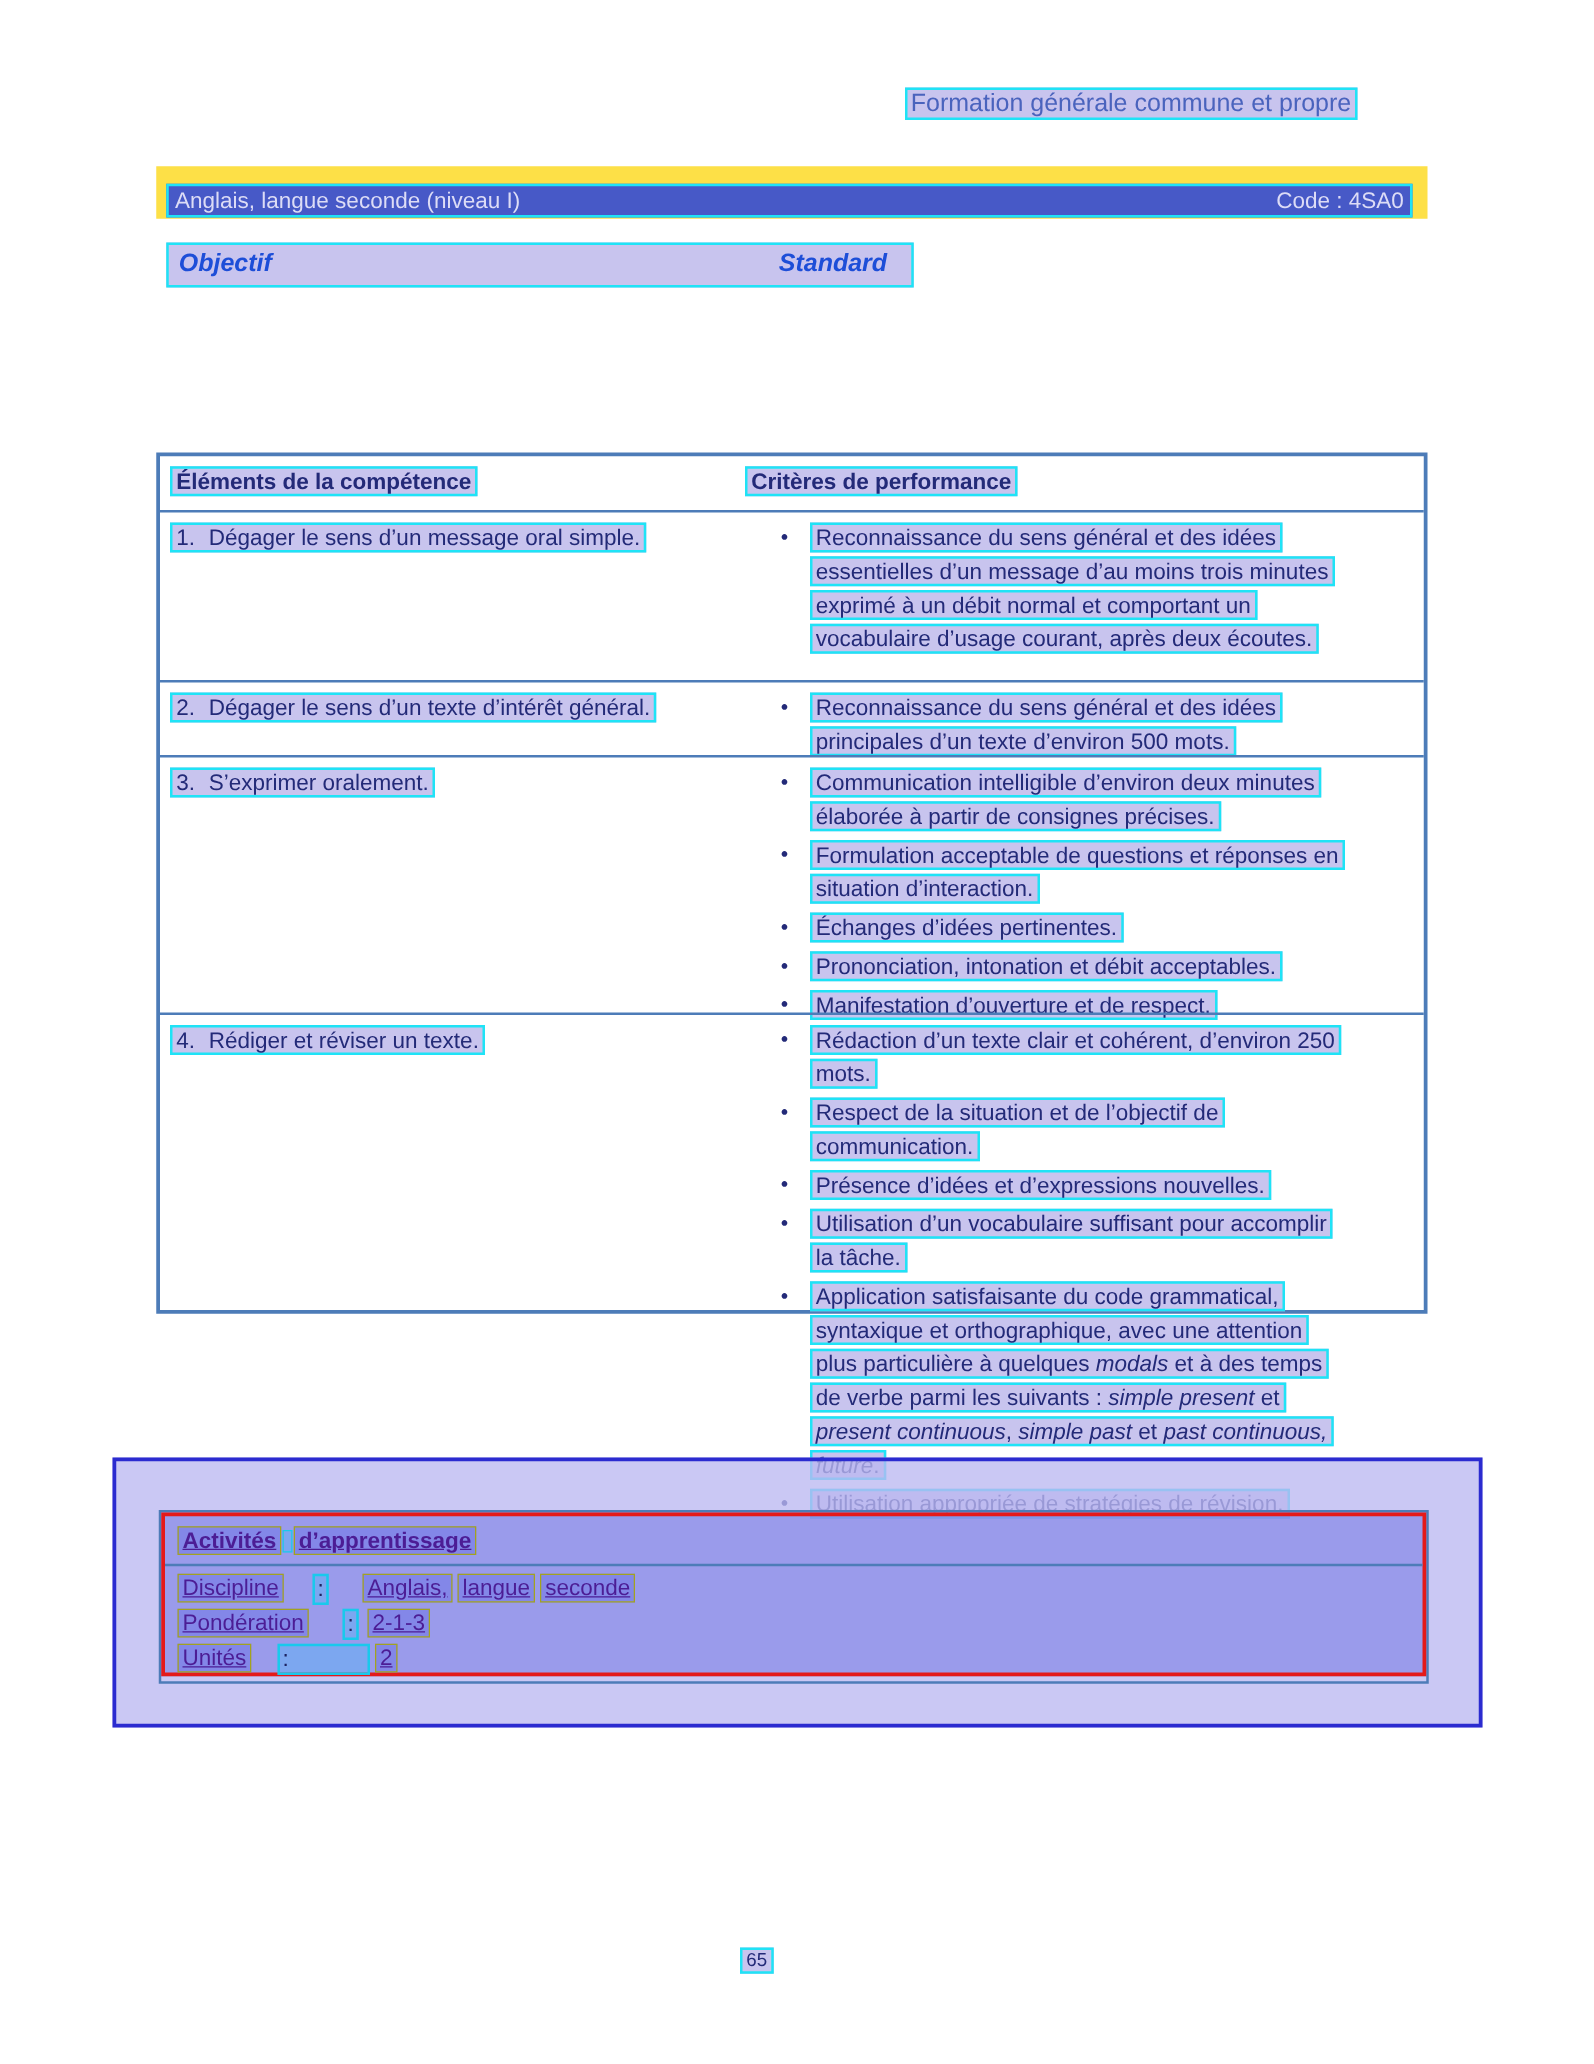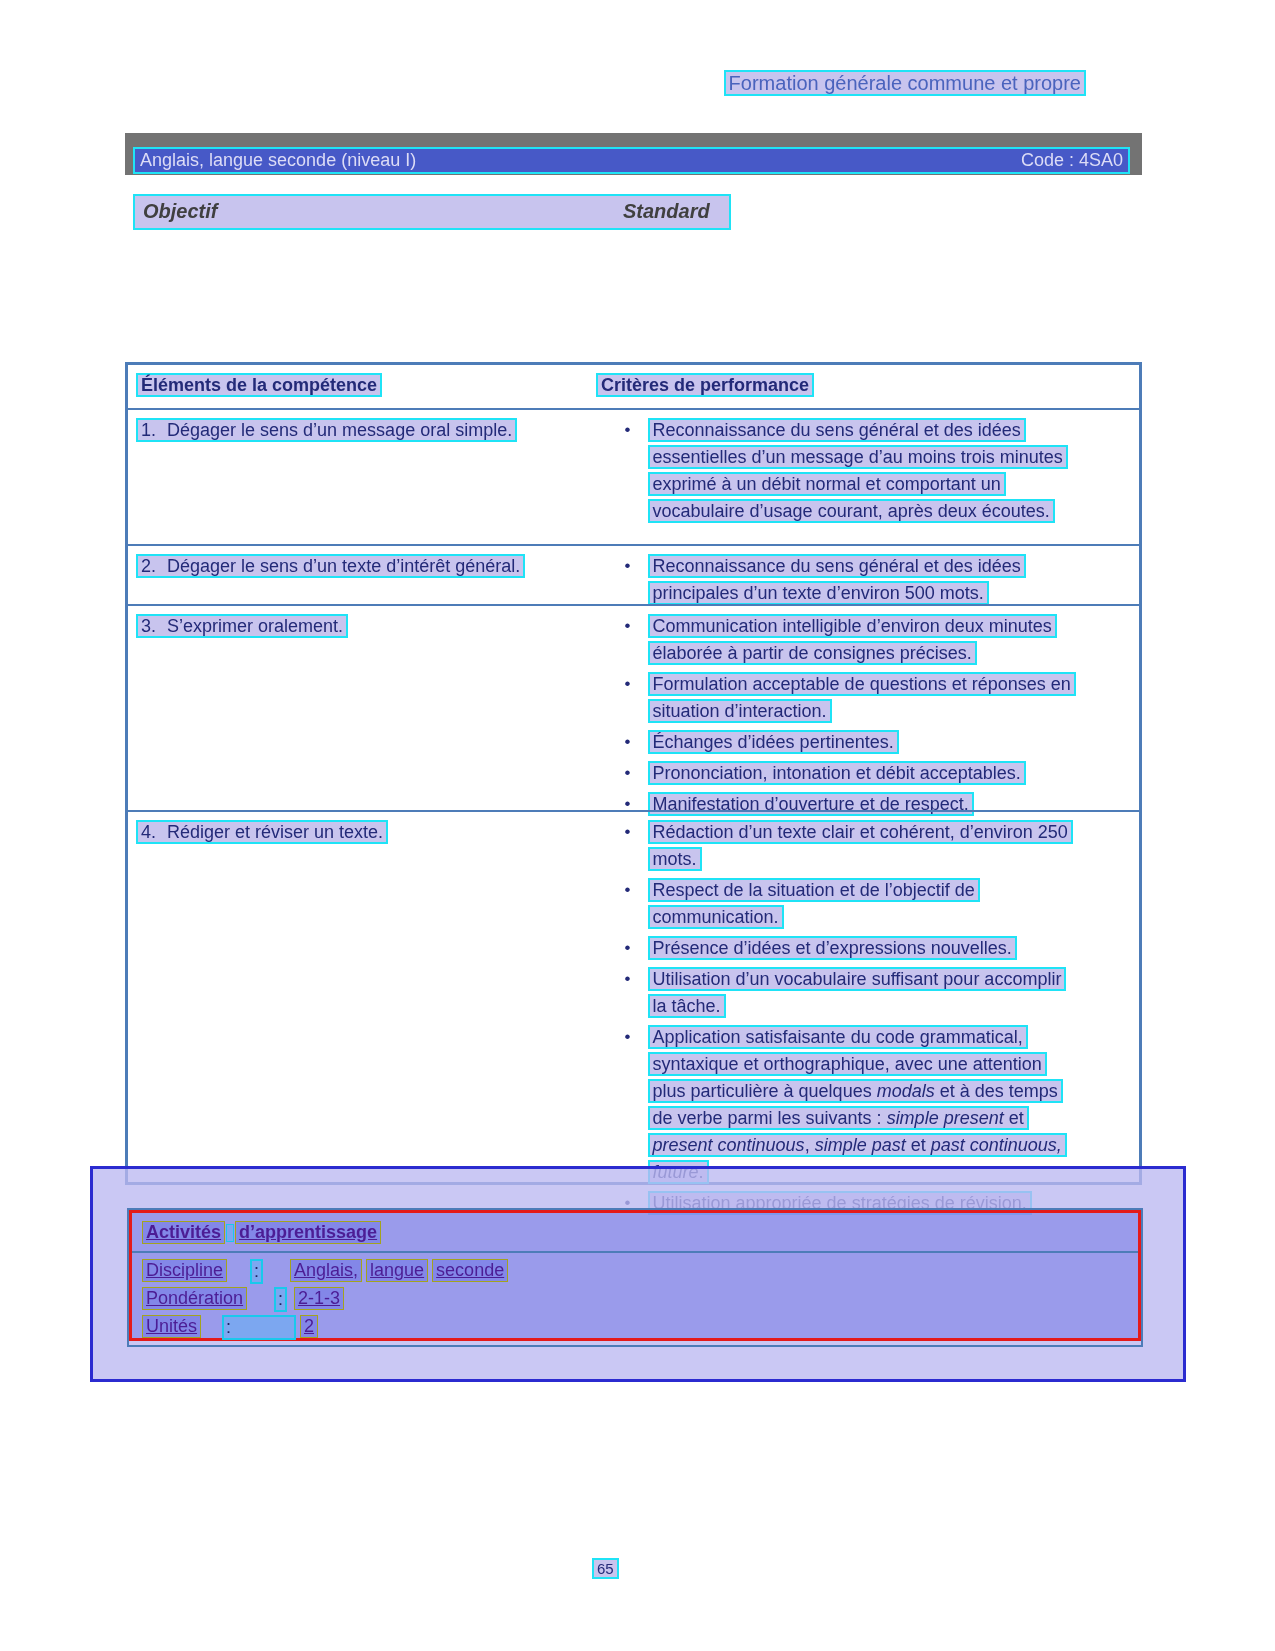--- a/index.html
+++ b/index.html
@@ -5,37 +5,37 @@
   html,body{margin:0;padding:0;background:#fff;}
   .page{position:relative;width:1275px;height:1651px;background:#ffffff;
         font-family:"Liberation Sans","DejaVu Sans",sans-serif;color:#232a78;overflow:hidden;}
 
   
   .hl{background:#c8c4ee;border:2px solid #1fe3f6;padding:0 3px;
       -webkit-box-decoration-break:clone;box-decoration-break:clone;}
 
   .note{position:absolute;top:72px;right:189px;font-size:20px;color:#4a63bd;}
 
-  .bar{position:absolute;left:125px;top:133px;width:1017px;height:42px;background:#737373;}
+  .bar{position:absolute;left:125px;top:133px;width:1017px;height:42px;background:#fde047;}
   .bar-strip{position:absolute;left:8px;right:12px;top:14px;height:23px;background:#4759c7;
              border:2px solid #1fe3f6;display:flex;justify-content:space-between;align-items:center;
              padding:0 5px;font-size:18px;color:#dcdcf6;}
 
   .headrow{position:absolute;left:133px;top:194px;width:594px;height:32px;background:#c8c4ee;
-           border:2px solid #1fe3f6;font-size:20px;font-weight:bold;font-style:italic;color:#404040;}
+           border:2px solid #1fe3f6;font-size:20px;font-weight:bold;font-style:italic;color:#1d4ed8;}
   .headrow .h-left{position:absolute;left:8px;top:4px;}
   .headrow .h-right{position:absolute;left:488px;top:4px;}
 
   .box{position:absolute;border:3px solid #4d7cb8;background:#fff;box-sizing:border-box;}
   .enonce{left:125px;top:237px;width:1017px;height:110px;}
   .enonce .divider{position:absolute;left:0;right:0;top:44px;height:2px;background:#4d7cb8;}
   .enonce .e-head{position:absolute;left:8px;top:9px;font-size:18px;font-weight:bold;}
   .enonce .e-body{position:absolute;left:8px;top:52px;width:445px;font-size:18px;line-height:28px;}
 
-  .ctable{left:125px;top:362px;width:1017px;height:823px;}
+  .ctable{left:125px;top:362px;width:1017px;height:689px;}
   .thead{position:relative;height:43px;font-weight:bold;font-size:18px;}
   .thead .c1{position:absolute;left:8px;top:10px;}
   .thead .c2{position:absolute;left:468px;top:10px;}
   .trow{position:relative;display:flex;border-top:2px solid #4d7cb8;box-sizing:border-box;font-size:18px;}
   .r1{height:136px;} .r2{height:60px;} .r3{height:206px;} .r4{height:376px;justify-content:center;}
   .cell-l{width:492px;padding:7px 0 0 8px;box-sizing:border-box;line-height:27px;}
   .cell-r{width:520px;padding:7px 0 0 0;box-sizing:border-box;line-height:27px;}
   .num{display:inline-block;width:26px;}
   .bullet{position:relative;padding-left:28px;margin-bottom:4px;width:452px;box-sizing:border-box;}
   .bm{position:absolute;left:5px;top:-1px;color:#232a78;font-size:17px;}

